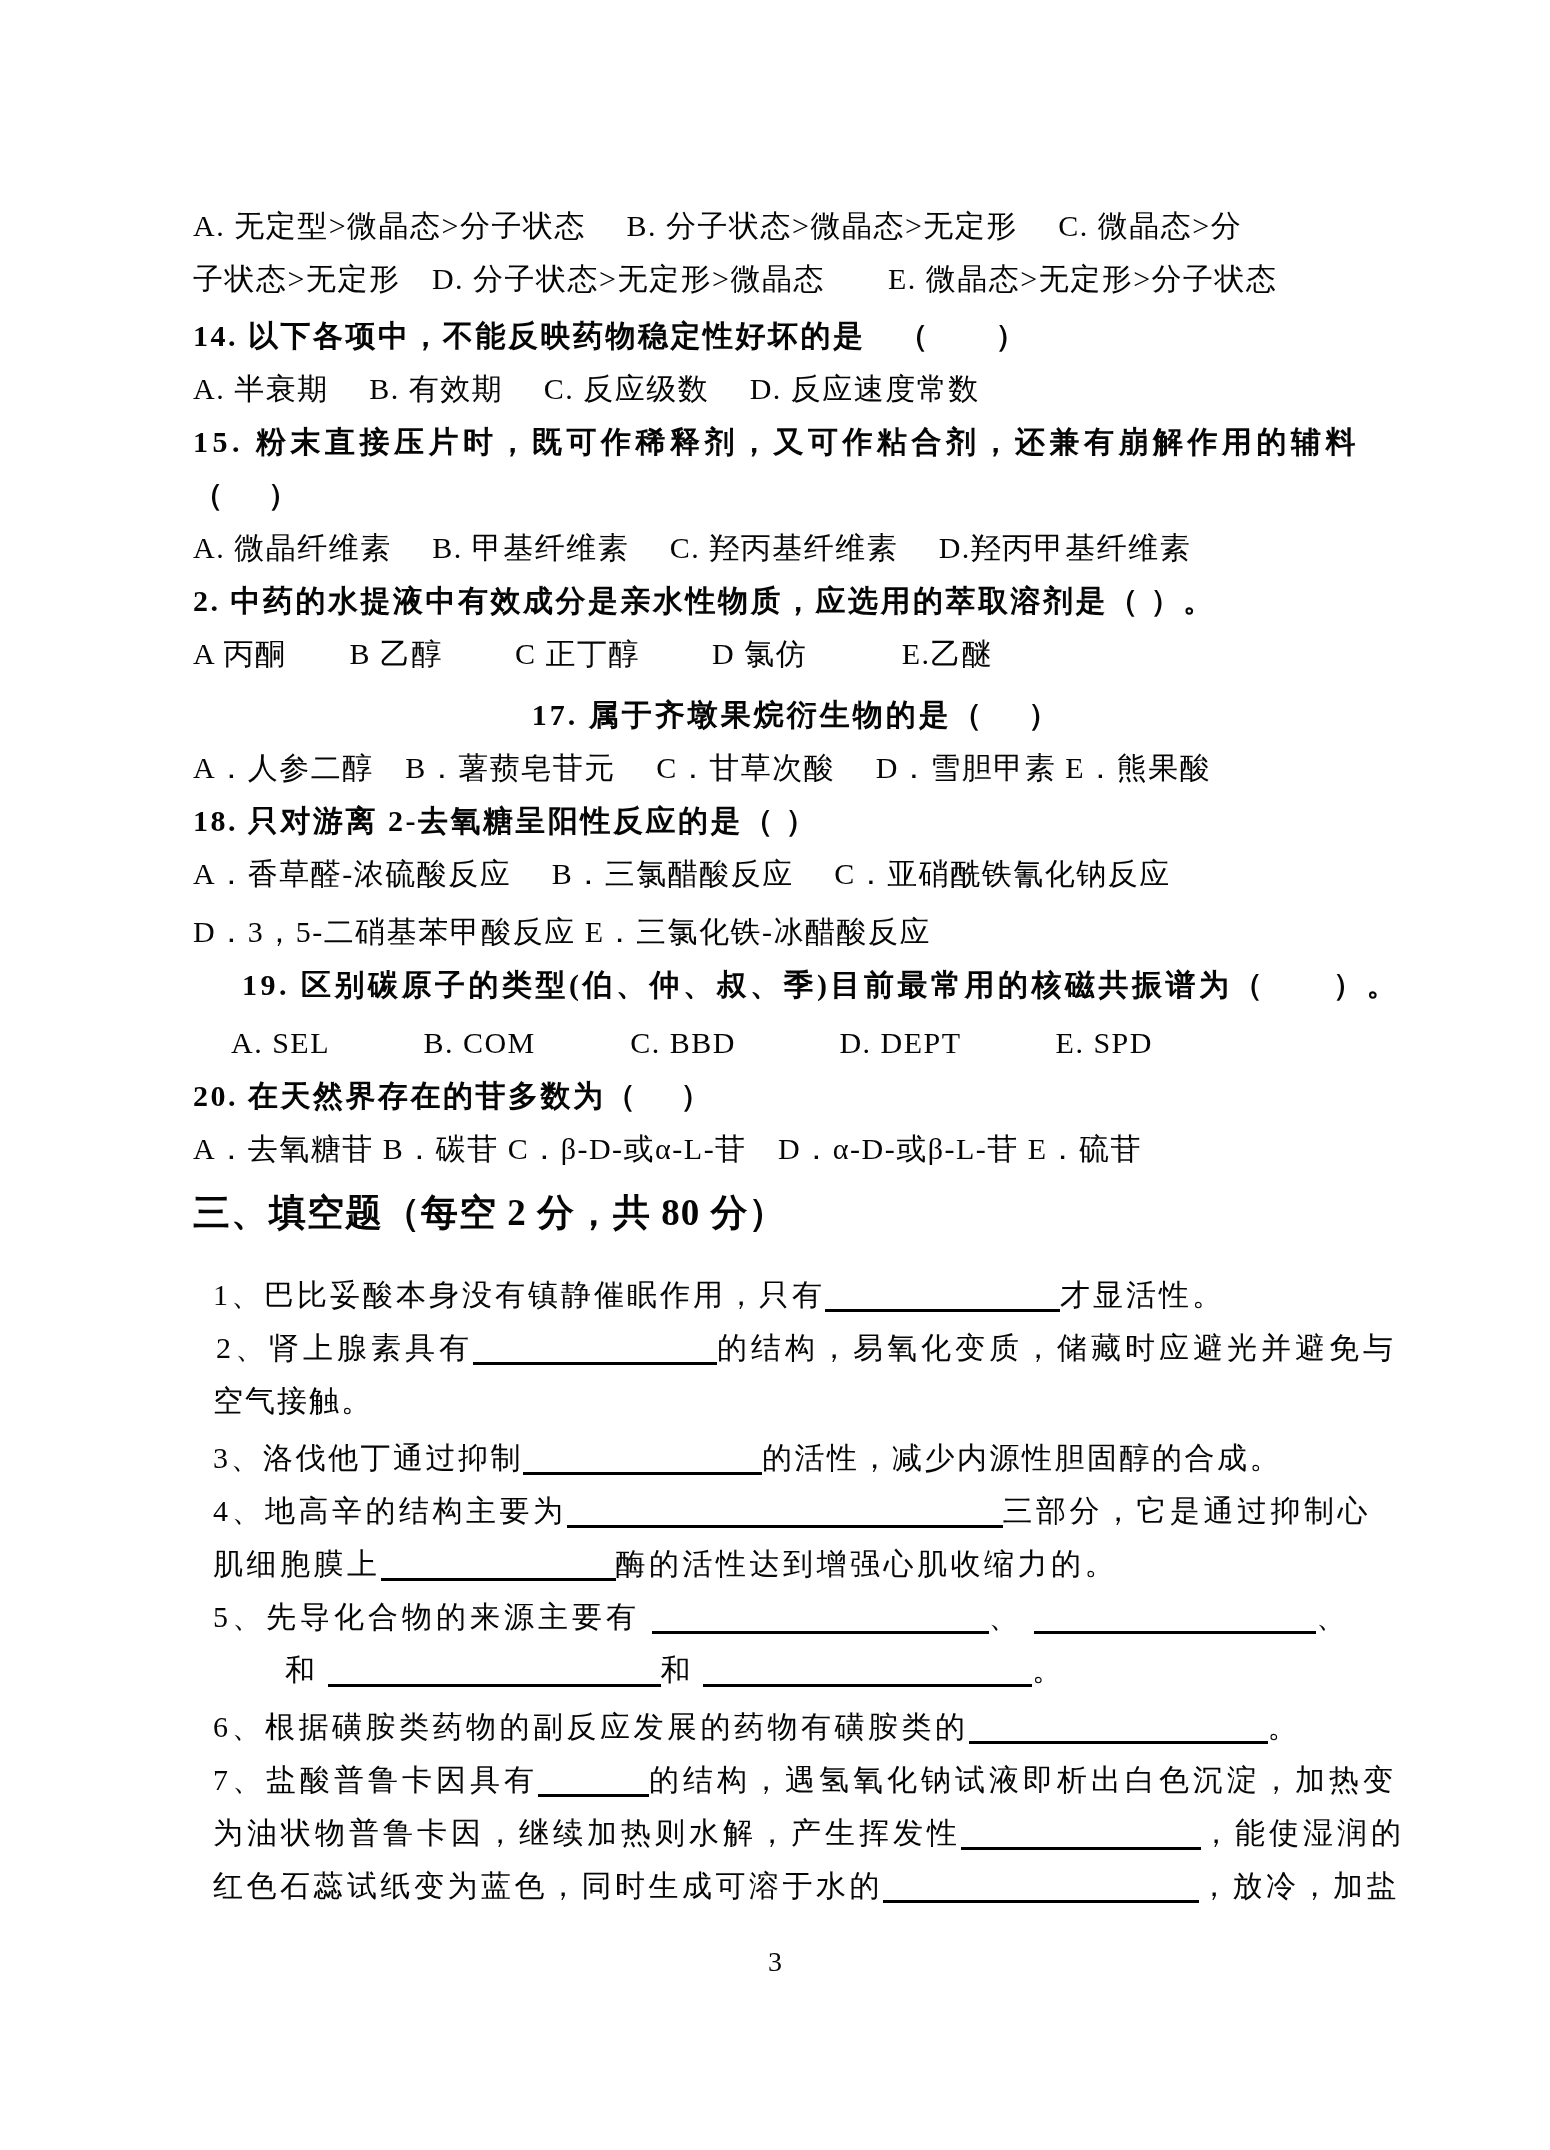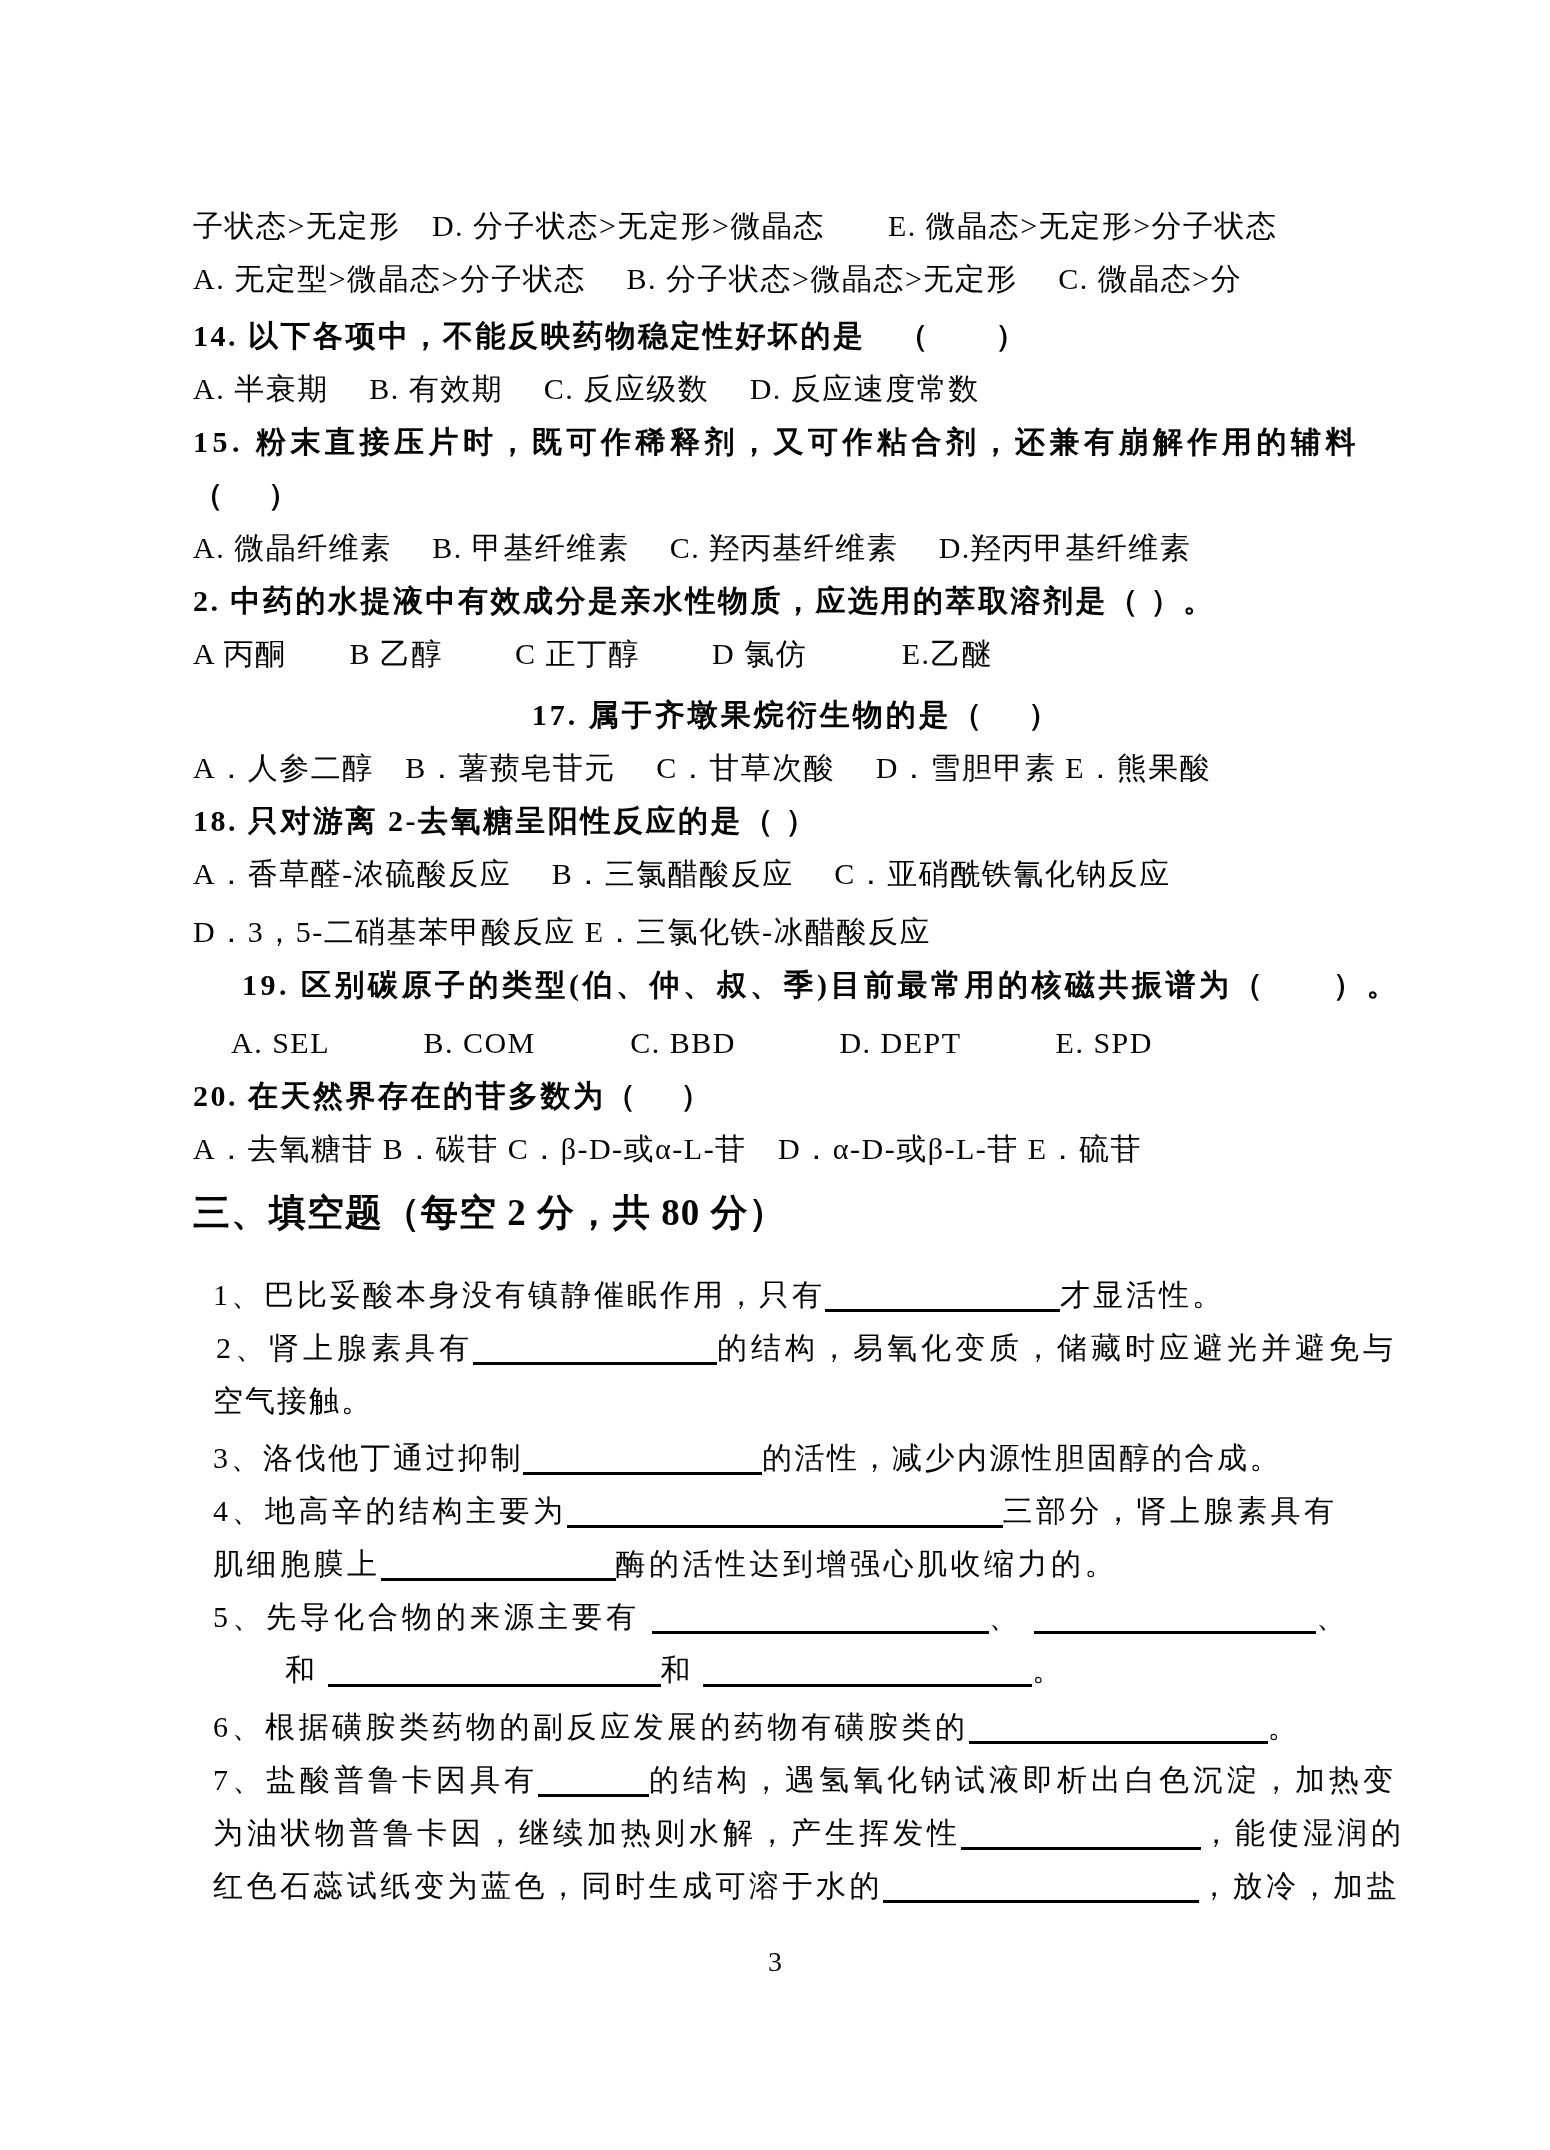--- a/index.html
+++ b/index.html
@@ -72,22 +72,22 @@
   #fill-6 { margin-top: 4px; letter-spacing: 3.5px; }
   #fill-7 { letter-spacing: 4px; }
   #fill-7-cont-1 { letter-spacing: 4px; }
   #fill-7-cont-2 { letter-spacing: 3.5px; }
 </style>
 </head>
 <body>
 
 <div class="doc">
   <div id="doc-body">
+      <div class="line option" id="q13-options-1"><span>A. 无定型&gt;微晶态&gt;分子状态　 B. 分子状态&gt;微晶态&gt;无定形　 C. 微晶态&gt;分</span></div>
       <div class="line option" id="q13-options-2"><span>子状态&gt;无定形　D. 分子状态&gt;无定形&gt;微晶态　　E. 微晶态&gt;无定形&gt;分子状态</span></div>
-      <div class="line option" id="q13-options-1"><span>A. 无定型&gt;微晶态&gt;分子状态　 B. 分子状态&gt;微晶态&gt;无定形　 C. 微晶态&gt;分</span></div>
       <div class="line question" id="q14-stem"><span>14. 以下各项中，不能反映药物稳定性好坏的是　（　　）</span></div>
       <div class="line option" id="q14-options"><span>A. 半衰期　 B. 有效期　 C. 反应级数　 D. 反应速度常数</span></div>
       <div class="line question" id="q15-stem"><span>15. 粉末直接压片时，既可作稀释剂，又可作粘合剂，还兼有崩解作用的辅料</span></div>
       <div class="line question" id="q15-stem-cont"><span>（　 ）</span></div>
       <div class="line option" id="q15-options"><span>A. 微晶纤维素　 B. 甲基纤维素　 C. 羟丙基纤维素　 D.羟丙甲基纤维素</span></div>
       <div class="line question" id="q16-stem"><span>2. 中药的水提液中有效成分是亲水性物质，应选用的萃取溶剂是（ ）。</span></div>
       <div class="line option" id="q16-options"><span>A 丙酮　　B 乙醇　　 C 正丁醇　　 D 氯仿　　　E.乙醚</span></div>
       <div class="line question" id="q17-stem"><span>17. 属于齐墩果烷衍生物的是（　 ）</span></div>
       <div class="line option" id="q17-options"><span>A．人参二醇　B．薯蓣皂苷元　 C．甘草次酸　 D．雪胆甲素 E．熊果酸</span></div>
       <div class="line question" id="q18-stem"><span>18. 只对游离 2-去氧糖呈阳性反应的是（ ）</span></div>
@@ -95,21 +95,21 @@
       <div class="line option" id="q18-options-2"><span>D．3，5-二硝基苯甲酸反应 E．三氯化铁-冰醋酸反应</span></div>
       <div class="line question" id="q19-stem"><span>19. 区别碳原子的类型(伯、仲、叔、季)目前最常用的核磁共振谱为（　　）。</span></div>
       <div class="line option" id="q19-options"><span>A. SEL　　　B. COM　　　C. BBD　　　 D. DEPT　　　E. SPD</span></div>
       <div class="line question" id="q20-stem"><span>20. 在天然界存在的苷多数为（　 ）</span></div>
       <div class="line option" id="q20-options"><span>A．去氧糖苷 B．碳苷 C．β-D-或α-L-苷　D．α-D-或β-L-苷 E．硫苷</span></div>
       <div class="line heading" id="section-heading"><span>三、填空题（每空 2 分，共 80 分）</span></div>
       <div class="line fill" id="fill-1"><span>1、巴比妥酸本身没有镇静催眠作用，只有</span><span class="blank" style="width: 235px;"></span><span>才显活性。</span></div>
       <div class="line fill" id="fill-2"><span>2、肾上腺素具有</span><span class="blank" style="width: 244px;"></span><span>的结构，易氧化变质，储藏时应避光并避免与</span></div>
       <div class="line fill" id="fill-2-cont"><span>空气接触。</span></div>
       <div class="line fill" id="fill-3"><span>3、洛伐他丁通过抑制</span><span class="blank" style="width: 239px;"></span><span>的活性，减少内源性胆固醇的合成。</span></div>
-      <div class="line fill" id="fill-4"><span>4、地高辛的结构主要为</span><span class="blank" style="width: 436px;"></span><span>三部分，肾上腺素具有</span></div>
+      <div class="line fill" id="fill-4"><span>4、地高辛的结构主要为</span><span class="blank" style="width: 436px;"></span><span>三部分，它是通过抑制心</span></div>
       <div class="line fill" id="fill-4-cont"><span>肌细胞膜上</span><span class="blank" style="width: 235px;"></span><span>酶的活性达到增强心肌收缩力的。</span></div>
       <div class="line fill" id="fill-5"><span>5、先导化合物的来源主要有 </span><span class="blank" style="width: 337px;"></span><span>、 </span><span class="blank" style="width: 282px;"></span><span>、</span></div>
       <div class="line fill" id="fill-5-cont"><span>和 </span><span class="blank" style="width: 333px;"></span><span>和 </span><span class="blank" style="width: 329px;"></span><span>。</span></div>
       <div class="line fill" id="fill-6"><span>6、根据磺胺类药物的副反应发展的药物有磺胺类的</span><span class="blank" style="width: 299px;"></span><span>。</span></div>
       <div class="line fill" id="fill-7"><span>7、盐酸普鲁卡因具有</span><span class="blank" style="width: 111px;"></span><span>的结构，遇氢氧化钠试液即析出白色沉淀，加热变</span></div>
       <div class="line fill" id="fill-7-cont-1"><span>为油状物普鲁卡因，继续加热则水解，产生挥发性</span><span class="blank" style="width: 240px;"></span><span>，能使湿润的</span></div>
       <div class="line fill" id="fill-7-cont-2"><span>红色石蕊试纸变为蓝色，同时生成可溶于水的</span><span class="blank" style="width: 316px;"></span><span>，放冷，加盐</span></div>
     </div>
   <div class="page-number">3</div>
 </div>

